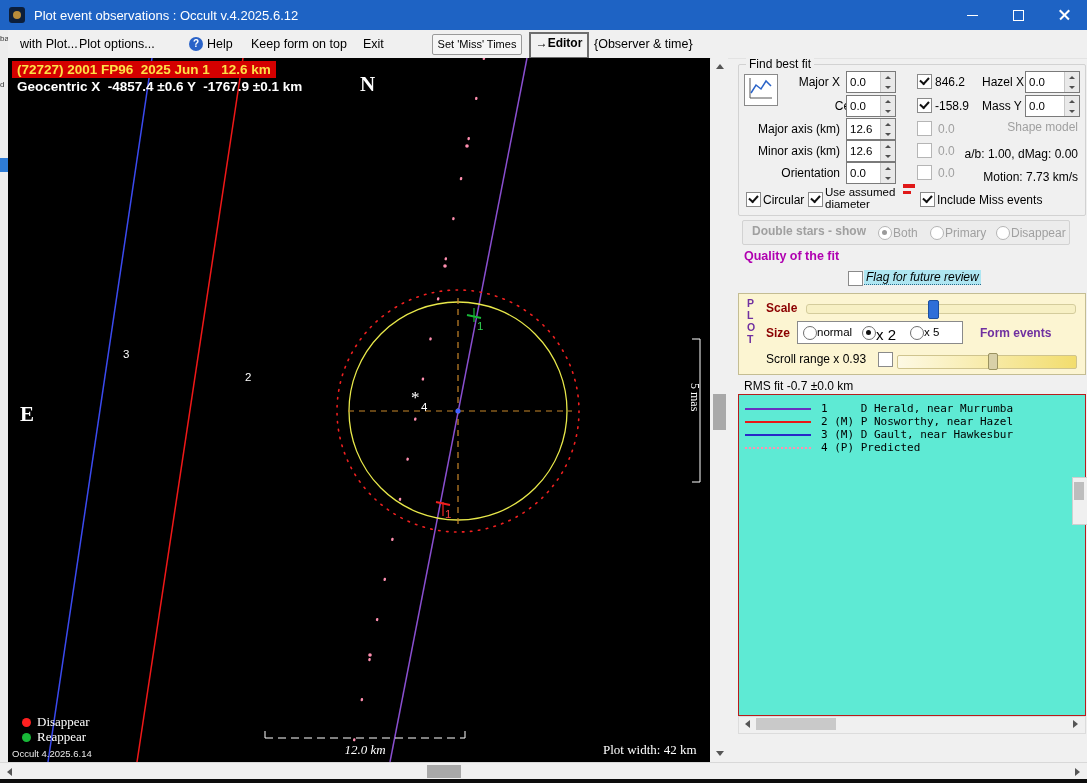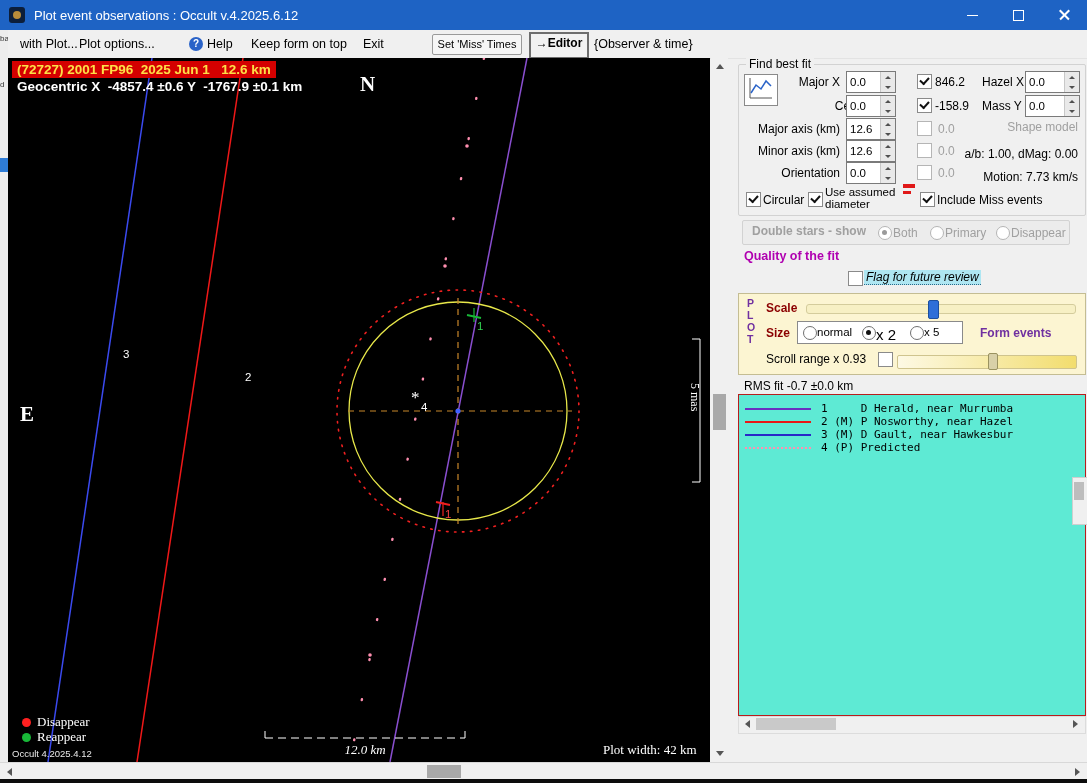--- a/index.html
+++ b/index.html
@@ -188,21 +188,21 @@
     <span class="chord-lbl" style="left:413px;top:343px">4</span>
 
     <div class="pl-serif" style="position:absolute;left:312px;top:684px;width:90px;text-align:center;font-style:italic;font-size:13px">12.0 km</div>
     <div class="mas-text" style="left:679px;top:325px">5 mas</div>
 
     <span class="legend-dot" style="left:14px;top:660px;background:#ff2020"></span>
     <span class="pl-serif" style="position:absolute;left:29px;top:656px;font-size:13px">Disappear</span>
     <span class="legend-dot" style="left:14px;top:675px;background:#18b838"></span>
     <span class="pl-serif" style="position:absolute;left:29px;top:671px;font-size:13px">Reappear</span>
 
-    <div style="position:absolute;left:4px;top:690px;font-size:9.5px;color:#e8e8e8">Occult 4.2025.4.12</div>
+    <div style="position:absolute;left:4px;top:690px;font-size:9.5px;color:#e8e8e8">Occult 4.2025.6.14</div>
     <div class="pl-serif" style="position:absolute;left:595px;top:684px;width:104px;font-size:13px">Plot width: 42 km</div>
   </div>
 
   <div class="abs sb-track" style="left:711px;top:58px;width:17px;height:704px">
     <span class="sb-arrow" style="left:0;top:0;width:17px;height:17px">
         <i class="tri-up"></i>
       </span>
     <span class="sb-arrow" style="left:0;top:687px;width:17px;height:17px">
         <i class="tri-down"></i>
       </span>

